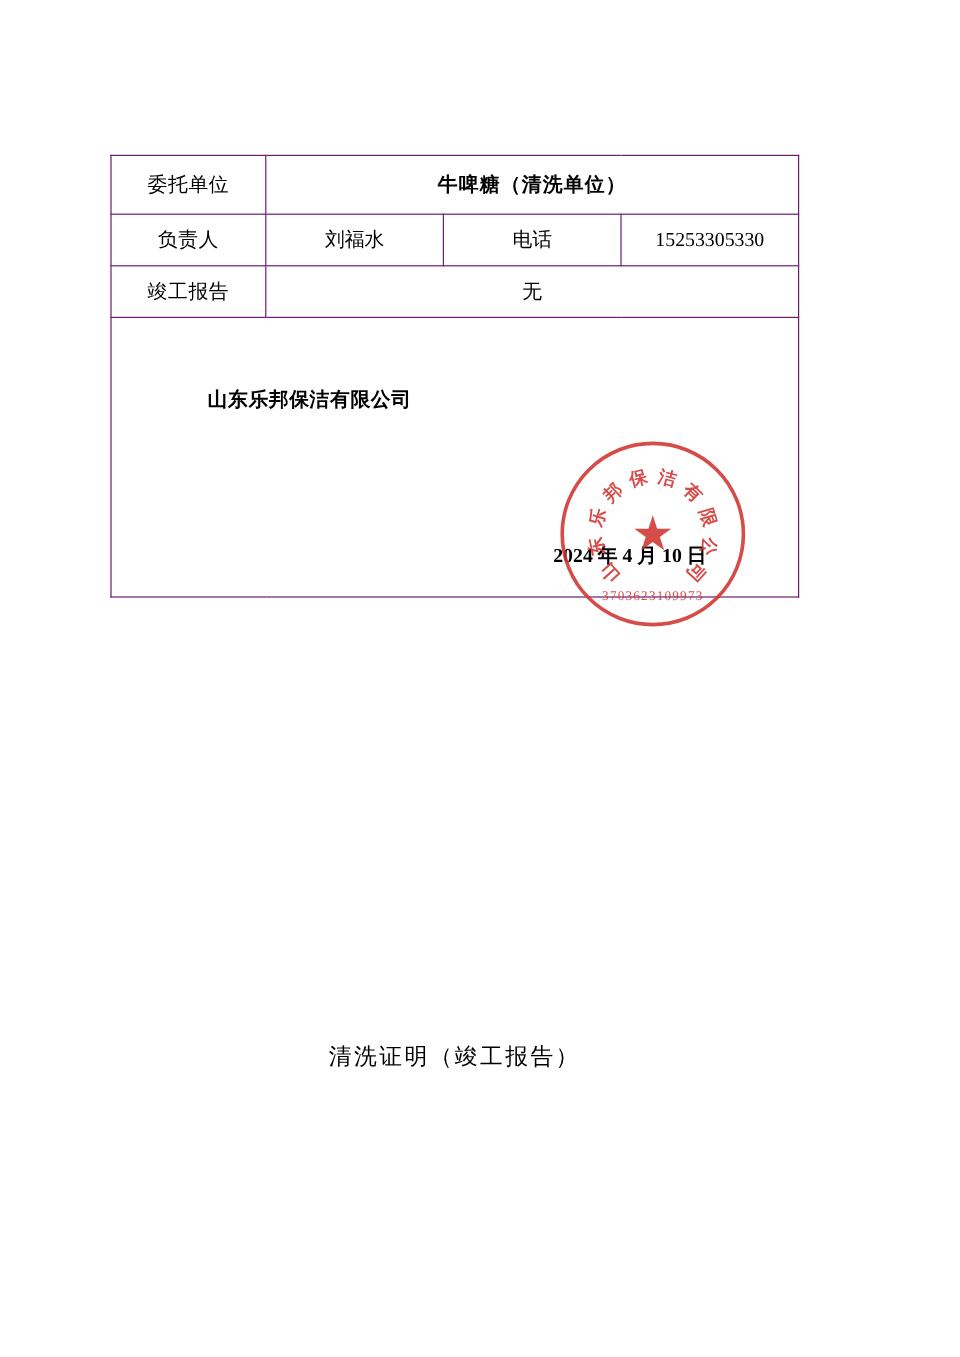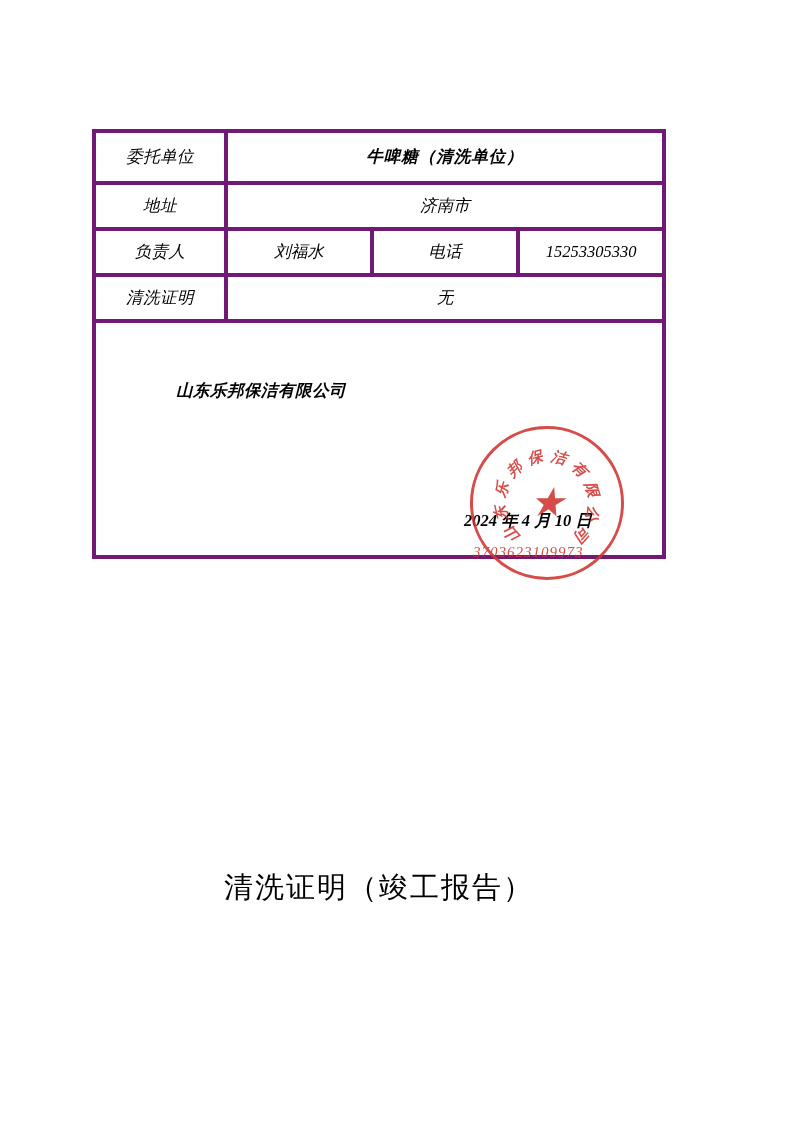--- a/index.html
+++ b/index.html
@@ -24,27 +24,26 @@
   }
   .doc-table {
     position: absolute;
     left: 92px;
     top: 129px;
     width: 574px;
     border-collapse: collapse;
     table-layout: fixed;
   }
   .doc-table td {
-    border: 4px solid #701a75;
+    border: 1px solid #701a75;
     padding: 0;
     text-align: center;
     vertical-align: middle;
     font-size: 16.5px;
     line-height: 1.4;
-    font-style: italic;
   }
   .label-cell {
     width: 128px;
     height: 42px;
     letter-spacing: 0.5px;
   }
   .row-title td {
     height: 48px;
   }
   .company-name {
@@ -124,60 +123,56 @@
     top: 50%;
     font-size: 15px;
     font-weight: bold;
     transform-origin: 0 0;
     white-space: nowrap;
     color: #d1342f;
   }
   .stamp-bottom {
     position: absolute;
     width: 148px;
-    text-align: left;
+    text-align: center;
     bottom: 14px;
     left: 0;
-    font-size: 15px;
+    font-size: 11px;
     letter-spacing: 1px;
     color: #d1342f;
   }
   .doc-title {
     position: absolute;
     left: 92px;
     top: 868px;
     width: 574px;
     text-align: center;
-    font-size: 29px;
+    font-size: 19px;
     letter-spacing: 2px;
   }
 </style>
 </head>
 <body>
 
 <div class="page">
 
   <table class="doc-table">
     <tbody>
         <tr class="row-title">
       <td class="label-cell">委托单位</td>
       <td colspan="3" class="company-name">牛啤糖（清洗单位）</td>
     </tr>
     <tr>
-      <td class="label-cell">地址</td>
-      <td colspan="3" class="value-cell">济南市</td>
-    </tr>
-    <tr>
       <td class="label-cell">负责人</td>
       <td class="value-cell">刘福水</td>
       <td class="value-cell mid-label">电话</td>
       <td class="value-cell">15253305330</td>
     </tr>
     <tr>
-      <td class="label-cell">清洗证明</td>
+      <td class="label-cell">竣工报告</td>
       <td colspan="3" class="value-cell">无</td>
     </tr>
     <tr>
       <td colspan="4" class="signature-cell">
         <div class="sig-company">山东乐邦保洁有限公司</div>
         <div class="sig-date">2024 年 4 月 10 日</div>
         <div class="stamp">
           <div class="stamp-arc" id="stamp-arc">
                 <span style="transform: rotate(-132deg) translate(-50%, -57px);">山</span>
                 <span style="transform: rotate(-102.667deg) translate(-50%, -57px);">东</span>

